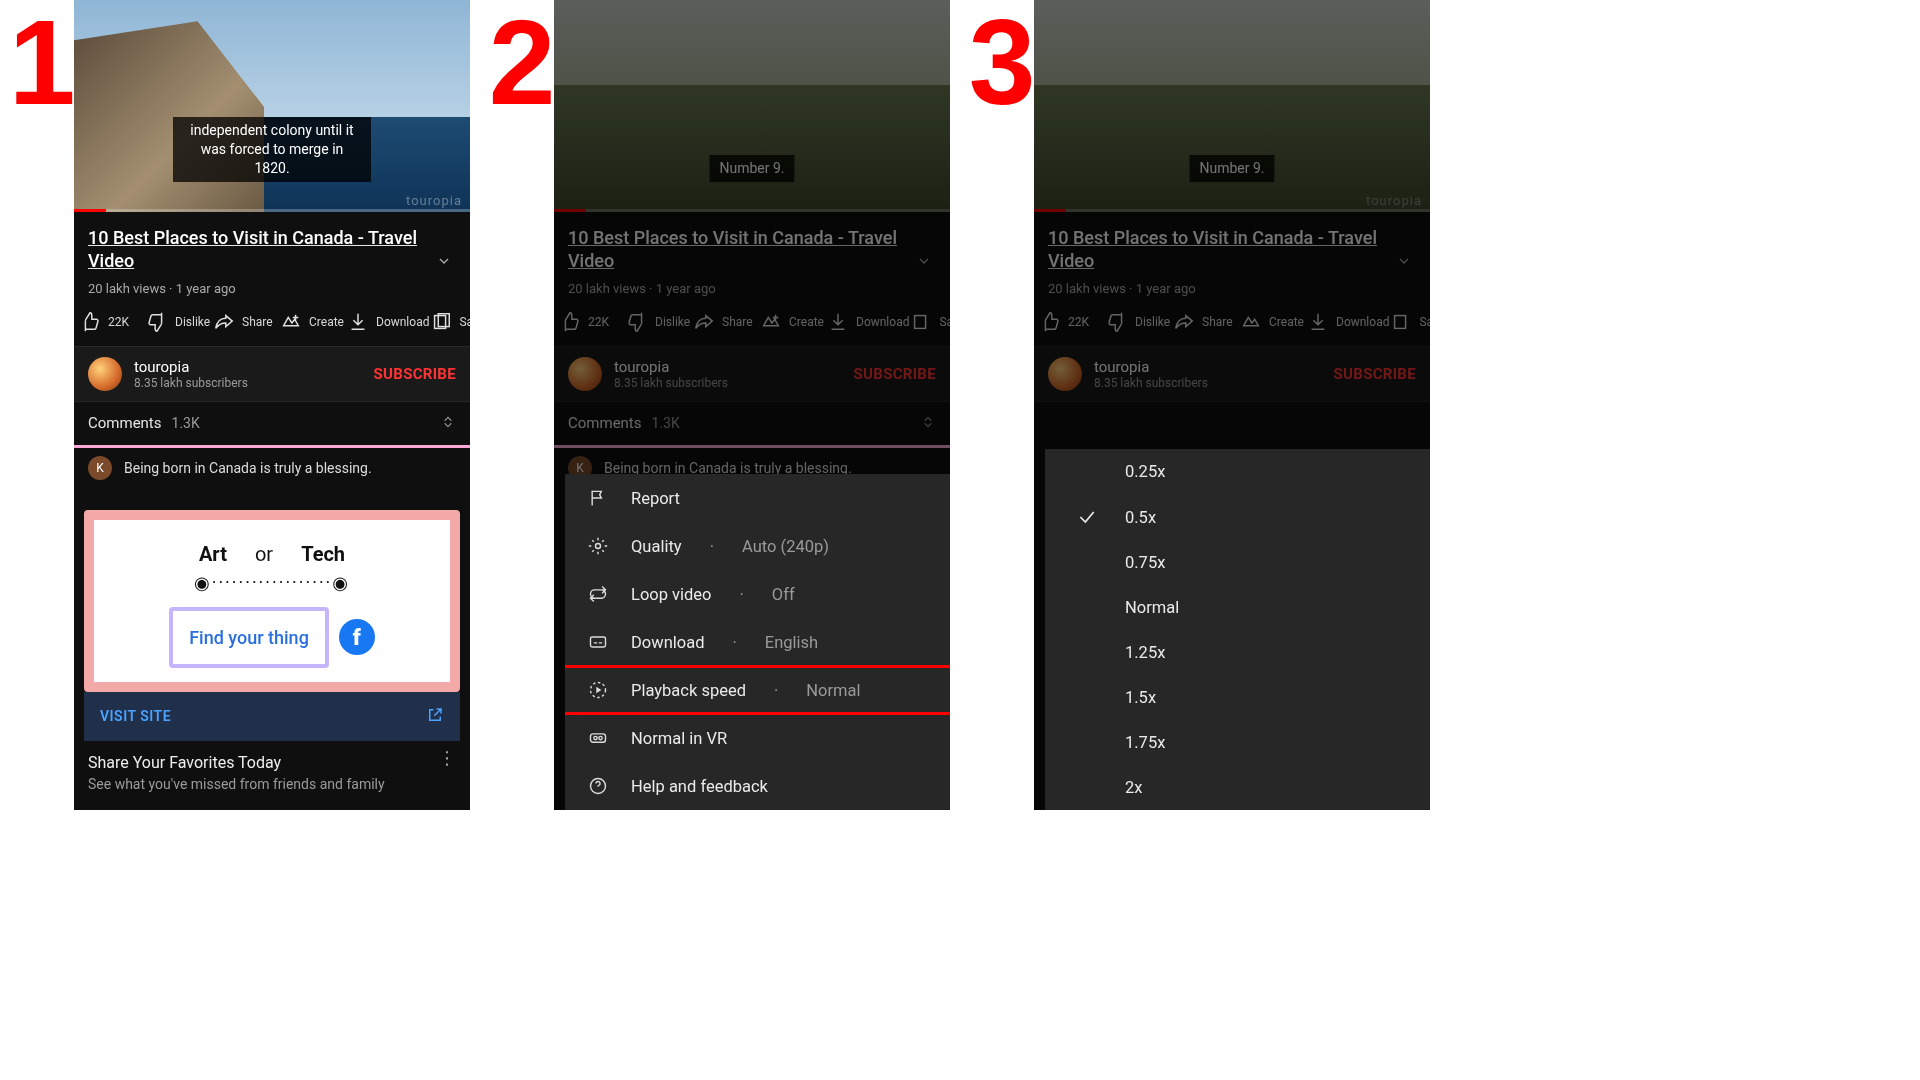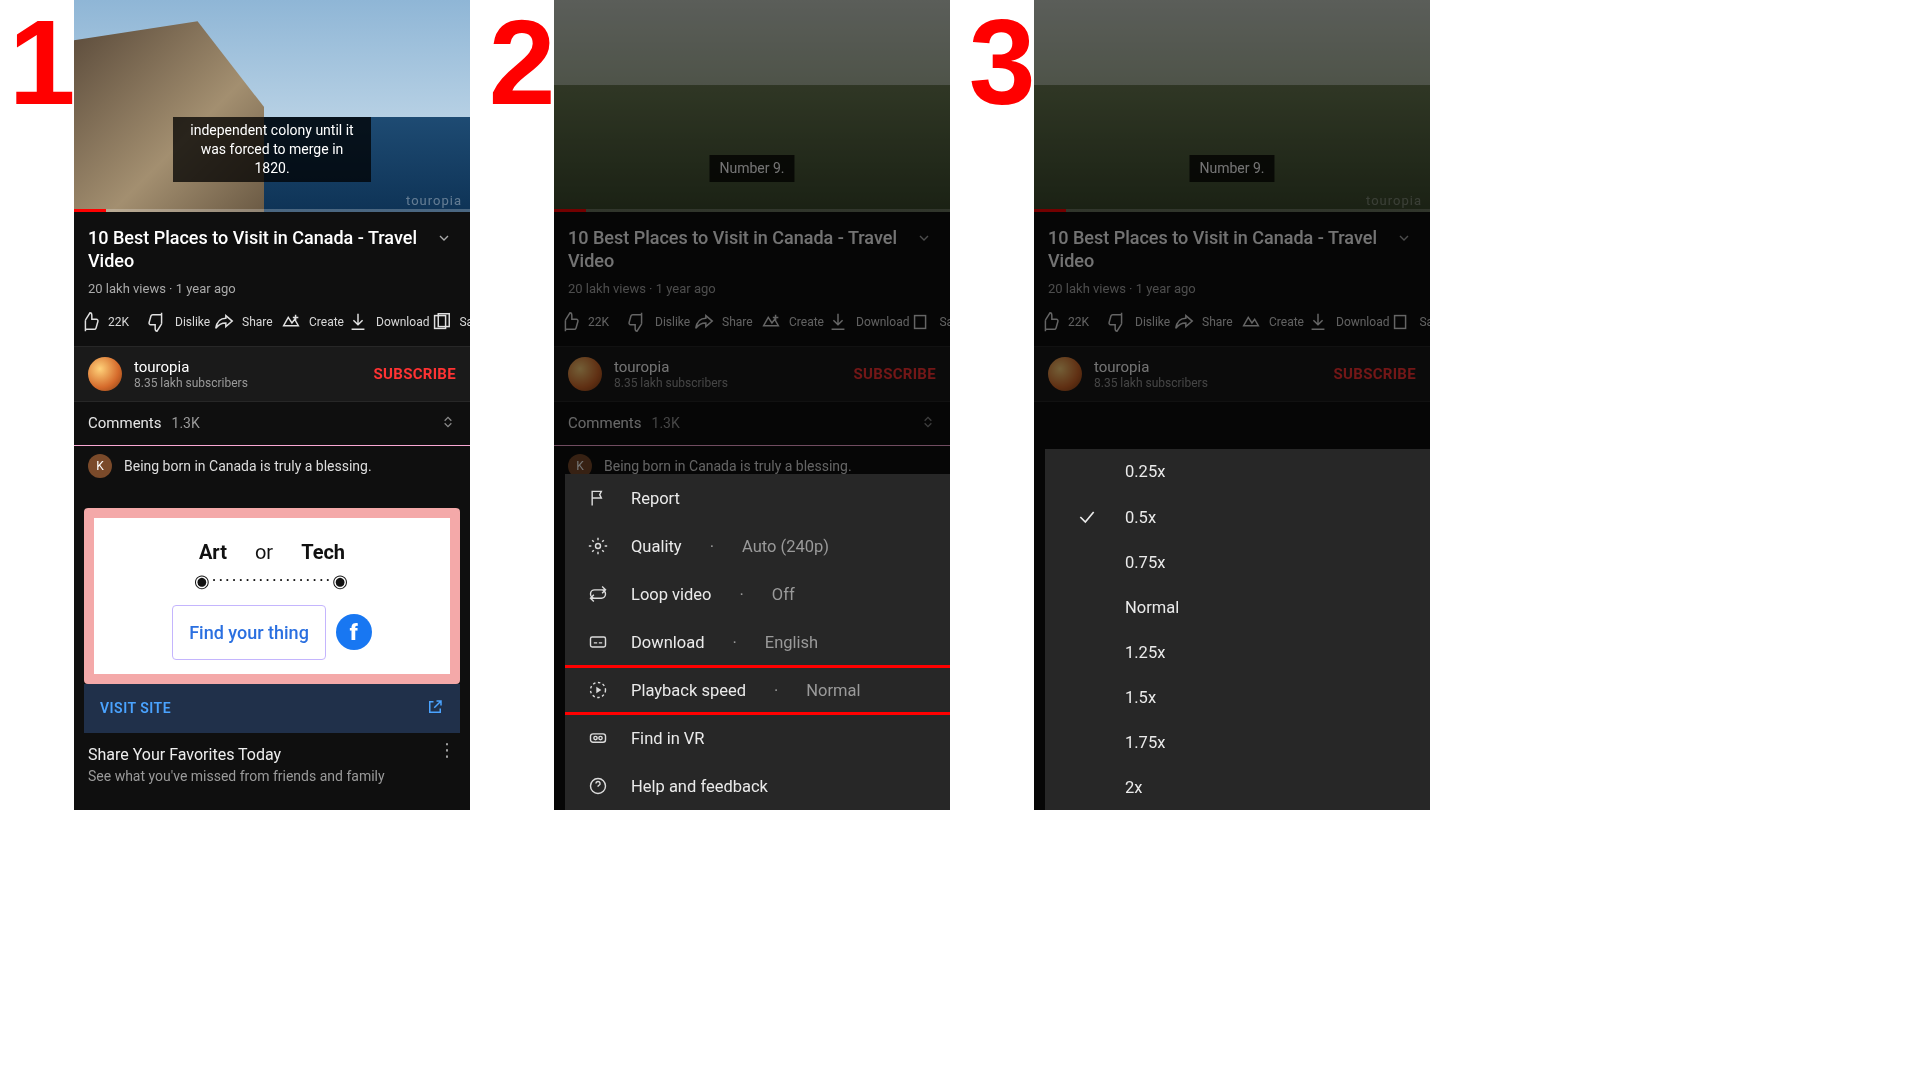--- a/index.html
+++ b/index.html
@@ -77,57 +77,57 @@
     clip-path: polygon(0 10%, 65% 0, 100% 45%, 100% 100%, 0 100%);
   }
   .scene-hill {
     background: linear-gradient(#9fb08a 0%, #6a7a52 40%, #3b4a2d 100%);
   }
   .scene-hill::after{
     content:""; position:absolute; left:0; right:0; top:0; height:40%;
     background: linear-gradient(#c9d0c6,#aeb9a2);
   }
   
-  .title-row { display:flex; align-items:flex-start; padding:14px 14px 2px; gap:10px;}
+  .title-row { display:flex; align-items:flex-end; padding:14px 14px 2px; gap:10px;text-decoration:underline;}
   .title-row h1 { font-size:18px; font-weight:500; color:#fff; flex:1; line-height:1.3;}
   .chev { width:24px; height:24px; display:flex; align-items:center; justify-content:center;}
   .chev svg{width:16px;height:16px;stroke:#aaa;fill:none;stroke-width:2;}
   .meta { color:#aaa; font-size:13px; padding:6px 14px 14px;}
   
   .actions { display:flex; padding:0 4px 12px; }
   .act { flex:0 0 67px; display:flex; flex-direction:row; align-items:center; gap:6px; color:#d8d8d8;}
   .act .ic { width:24px; height:24px; display:flex; align-items:center; justify-content:center;}
   .act .lbl { font-size:12px;}
   .act svg { width:22px; height:22px; stroke:#e0e0e0; fill:none; stroke-width:1.6; }
   
   .channel { display:flex; align-items:center; padding:10px 14px; background:#1a1a1a; border-top:1px solid #272727; border-bottom:1px solid #272727;}
   .avatar { width:34px; height:34px; border-radius:50%; background: radial-gradient(circle at 35% 35%, #ffd27a, #d56a2b 60%, #7a3b12); margin-right:12px;}
   .ch-text { flex:1; }
   .ch-name { color:#fff; font-size:15px; }
   .ch-subs { color:#9a9a9a; font-size:12px; }
   .subscribe { color:#ff3333; font-weight:700; font-size:15px; letter-spacing:.3px;}
   
-  .comments-hdr { display:flex; align-items:center; padding:12px 14px; gap:10px; border-bottom:1px solid #f9a8d4;}
+  .comments-hdr { display:flex; align-items:center; padding:12px 14px; gap:10px; border-bottom:3px solid #f9a8d4;}
   .comments-hdr .lbl { color:#e5e5e5; font-size:15px; }
   .comments-hdr .cnt { color:#9a9a9a; font-size:14px; }
   .comments-hdr .sorter { margin-left:auto; color:#888;}
   .comment-row { display:flex; align-items:center; gap:12px; padding:8px 14px 18px; font-size:14px; color:#ddd;}
   .cmt-avatar {width:24px;height:24px;border-radius:50%;background:#7a4a2a;color:#fff;font-size:12px;display:flex;align-items:center;justify-content:center;}
   
   .ad-outer{ margin:12px 10px 0; }
   .ad-card{
     background:#fff; border:10px solid #f4a9a9; border-radius:4px;
     padding:22px 10px 14px; display:flex; flex-direction:column; align-items:center;
     color:#111;
   }
   .ad-line1{ font-size:20px; font-weight:700; display:flex; gap:28px; align-items:center;}
   .ad-line1 .or{ font-weight:400;}
   .ad-dots{ letter-spacing:2px; font-size:18px; margin-top:6px;}
   .ad-cta-row{ display:flex; align-items:center; gap:10px; margin-top:14px;}
-  .ad-btn{ border:1px solid #c4b5fd; color:#2a6fe0; font-size:18px; padding:16px 16px; border-radius:4px; font-weight:500;}
+  .ad-btn{ border:4px solid #c4b5fd; color:#2a6fe0; font-size:18px; padding:16px 16px; border-radius:4px; font-weight:500;}
   .fb{ width:36px;height:36px;border-radius:50%;background:#1877f2;color:#fff;display:flex;align-items:center;justify-content:center;font-weight:900;font-size:22px;}
   .visit-bar{ background:#20304a; margin-top:0; padding:14px 16px; display:flex; align-items:center;}
   .visit-bar .v{ color:#4aa3ff; font-weight:600; font-size:14px; letter-spacing:.5px;}
   .visit-bar .open{ margin-left:auto; color:#4aa3ff;}
   .ad-footer{ padding:12px 14px 0; display:flex; gap:8px;}
   .ad-footer .ttl{ color:#eee; font-size:16px; flex:1;}
   .ad-footer .menu{ color:#aaa; font-size:18px; line-height:.6;}
   .ad-desc{ color:#9a9a9a; font-size:14px; padding:4px 14px 0;}
   
   .dim::after{
@@ -440,21 +440,21 @@
       </div>
 
       <div class="mrow">
         <div class="mic">
             <svg viewBox="0 0 24 24">
               <rect x="3" y="7" width="18" height="10" rx="3"></rect>
               <circle cx="9" cy="12" r="2"></circle>
               <circle cx="15" cy="12" r="2"></circle>
             </svg>
           </div>
-        <span>Find in VR</span>
+        <span>Normal in VR</span>
       </div>
       <div class="mrow">
         <div class="mic">
             <svg viewBox="0 0 24 24">
               <circle cx="12" cy="12" r="9"></circle>
               <path d="M9.5 9a2.5 2.5 0 1 1 3.5 2.3c-.8.4-1 1-1 1.7M12 17h.01"></path>
             </svg>
           </div>
         <span>Help and feedback</span>
       </div>

